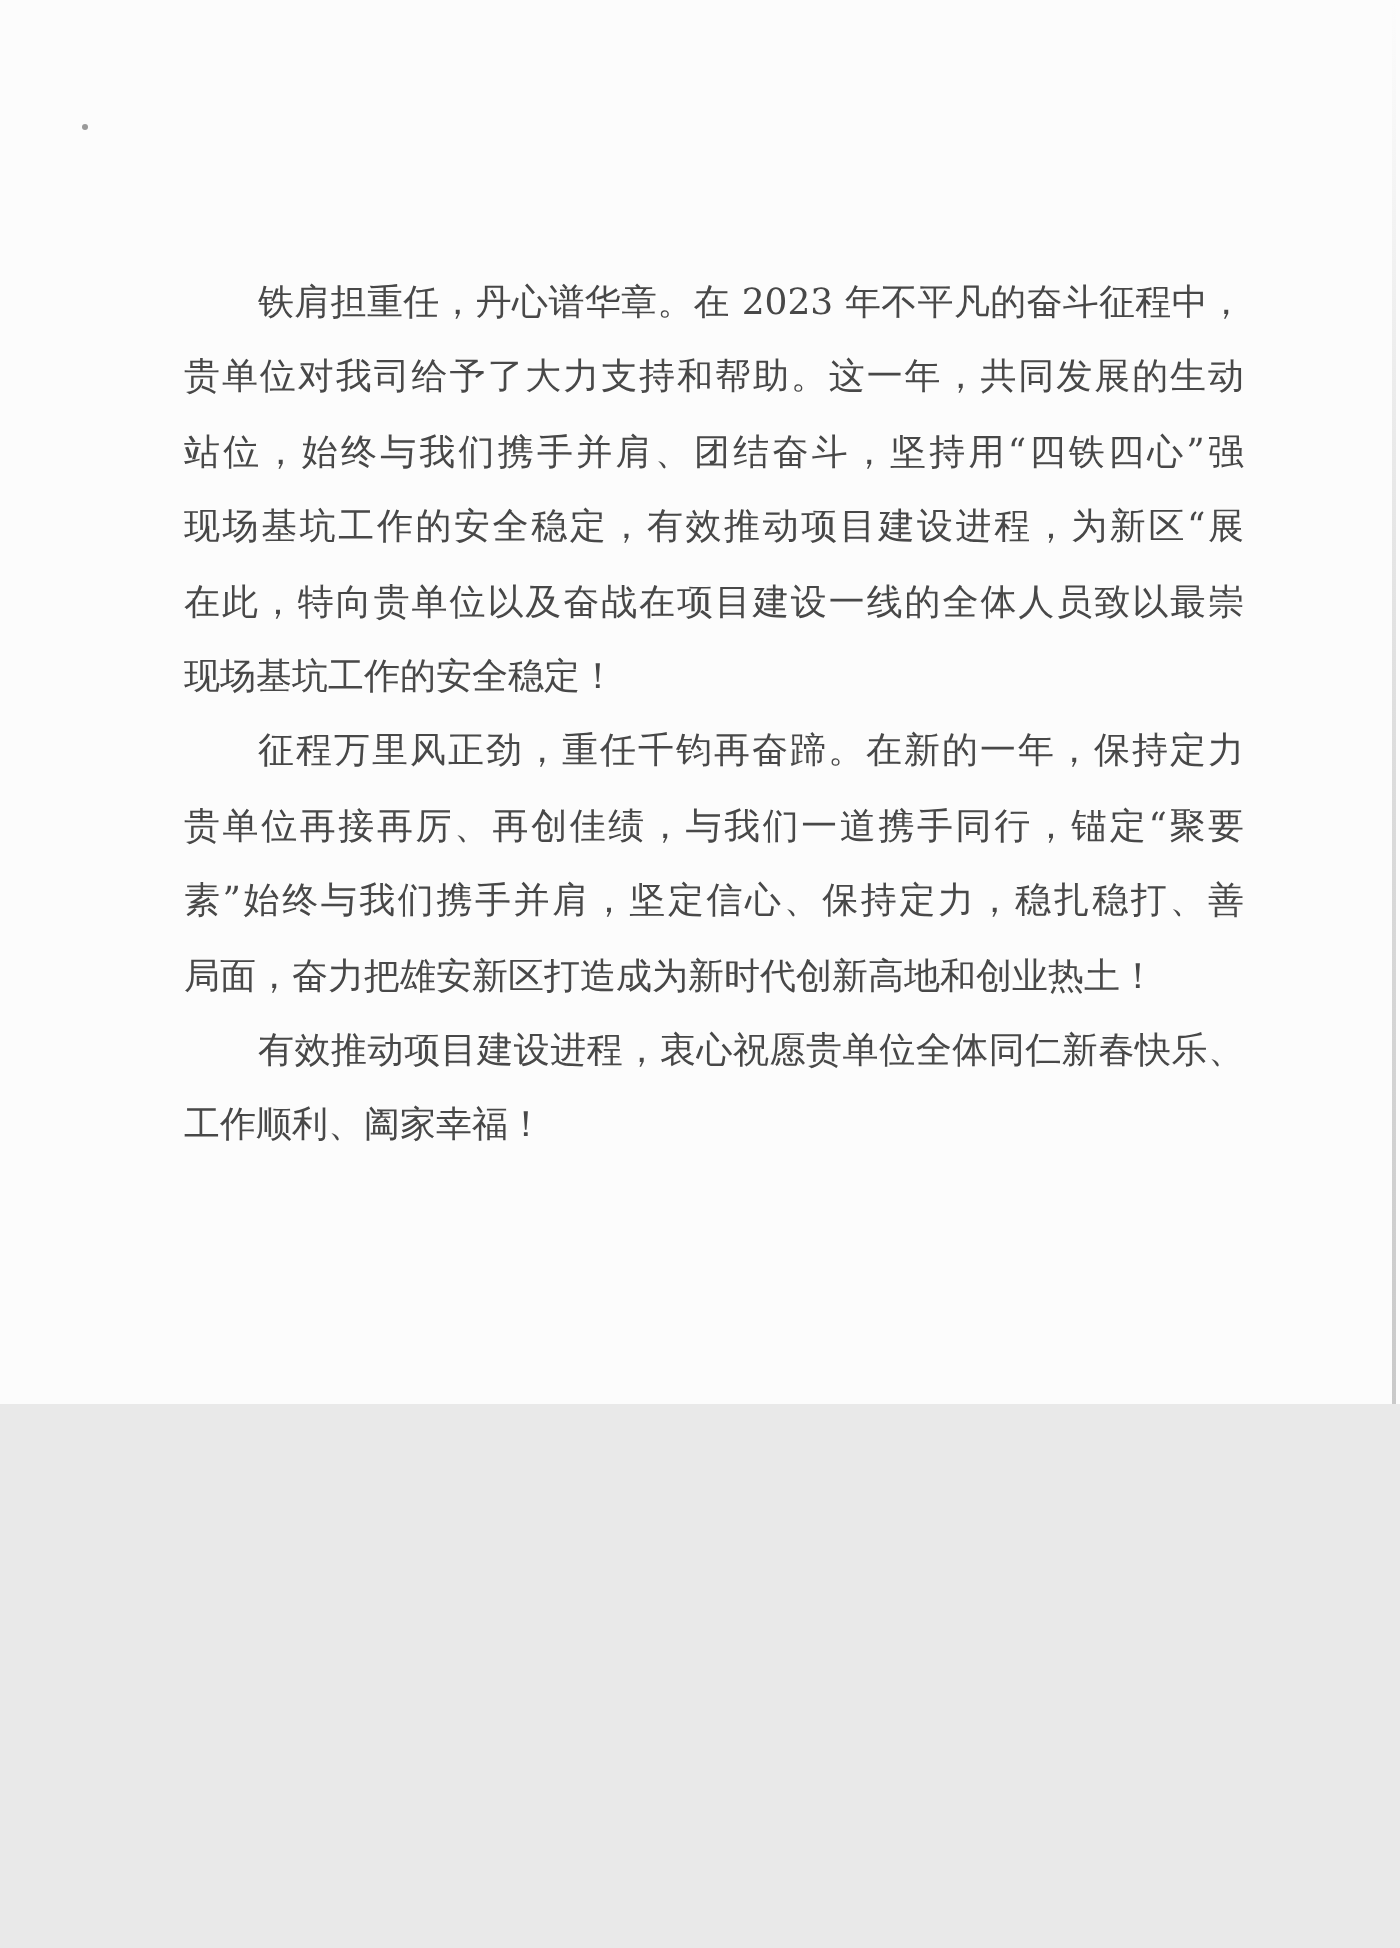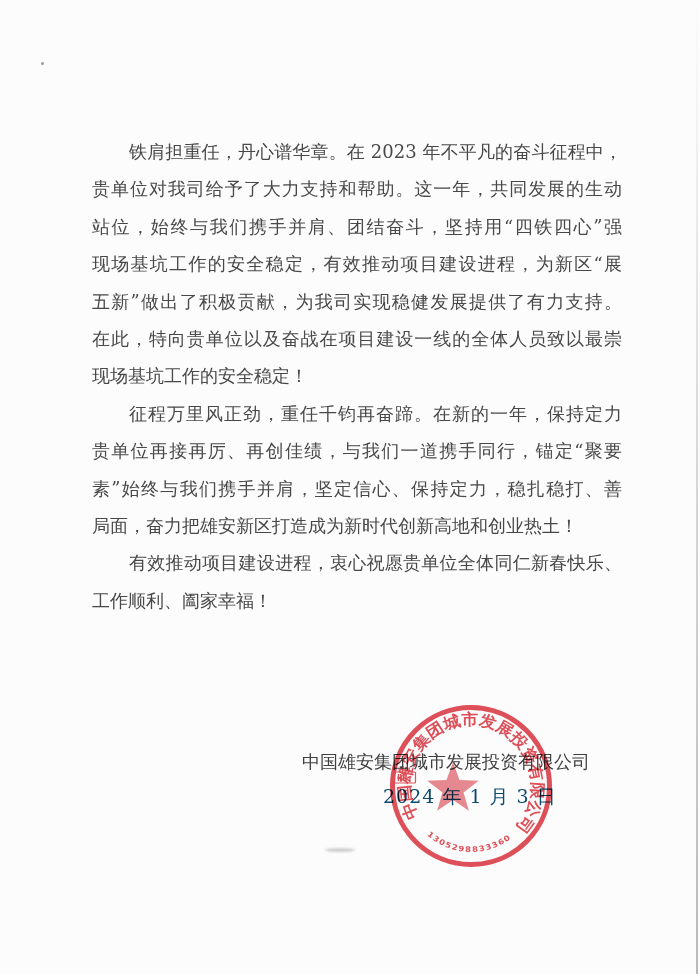--- a/index.html
+++ b/index.html
@@ -1,18 +1,18 @@
 <!DOCTYPE html>
 <html><head>
 <meta charset="utf-8">
 <style>
   html,body{margin:0;padding:0;background:#e9e9e9;}
   .page{
     position:relative;
-    width:700px;height:974px;
+    width:700px;height:702px;
     background:#fcfcfc;
     overflow:hidden;
     font-family:"DejaVu Serif","Liberation Serif",serif;
   }
   
   .body-text{
     position:absolute;
     left:92px;top:133px;width:530px;
     font-size:18px;
     color:#484848;
@@ -83,21 +83,20 @@
 
   <div class="speck"></div>
   <div class="smudge"></div>
   <div class="scan-edge"></div>
 
   <main class="body-text">
     <div class="line indent">铁肩担重任，丹心谱华章。在 2023 年不平凡的奋斗征程中，</div>
     <div class="line">贵单位对我司给予了大力支持和帮助。这一年，共同发展的生动</div>
     <div class="line">站位，始终与我们携手并肩、团结奋斗，坚持用“四铁四心”强</div>
     <div class="line">现场基坑工作的安全稳定，有效推动项目建设进程，为新区“展</div>
-    <div class="line">五新”做出了积极贡献，为我司实现稳健发展提供了有力支持。</div>
     <div class="line">在此，特向贵单位以及奋战在项目建设一线的全体人员致以最崇</div>
     <div class="line para-end">现场基坑工作的安全稳定！</div>
     <div class="line indent">征程万里风正劲，重任千钧再奋蹄。在新的一年，保持定力</div>
     <div class="line">贵单位再接再厉、再创佳绩，与我们一道携手同行，锚定“聚要</div>
     <div class="line">素”始终与我们携手并肩，坚定信心、保持定力，稳扎稳打、善</div>
     <div class="line para-end">局面，奋力把雄安新区打造成为新时代创新高地和创业热土！</div>
     <div class="line indent">有效推动项目建设进程，衷心祝愿贵单位全体同仁新春快乐、</div>
     <div class="line para-end">工作顺利、阖家幸福！</div>
   </main>
 

